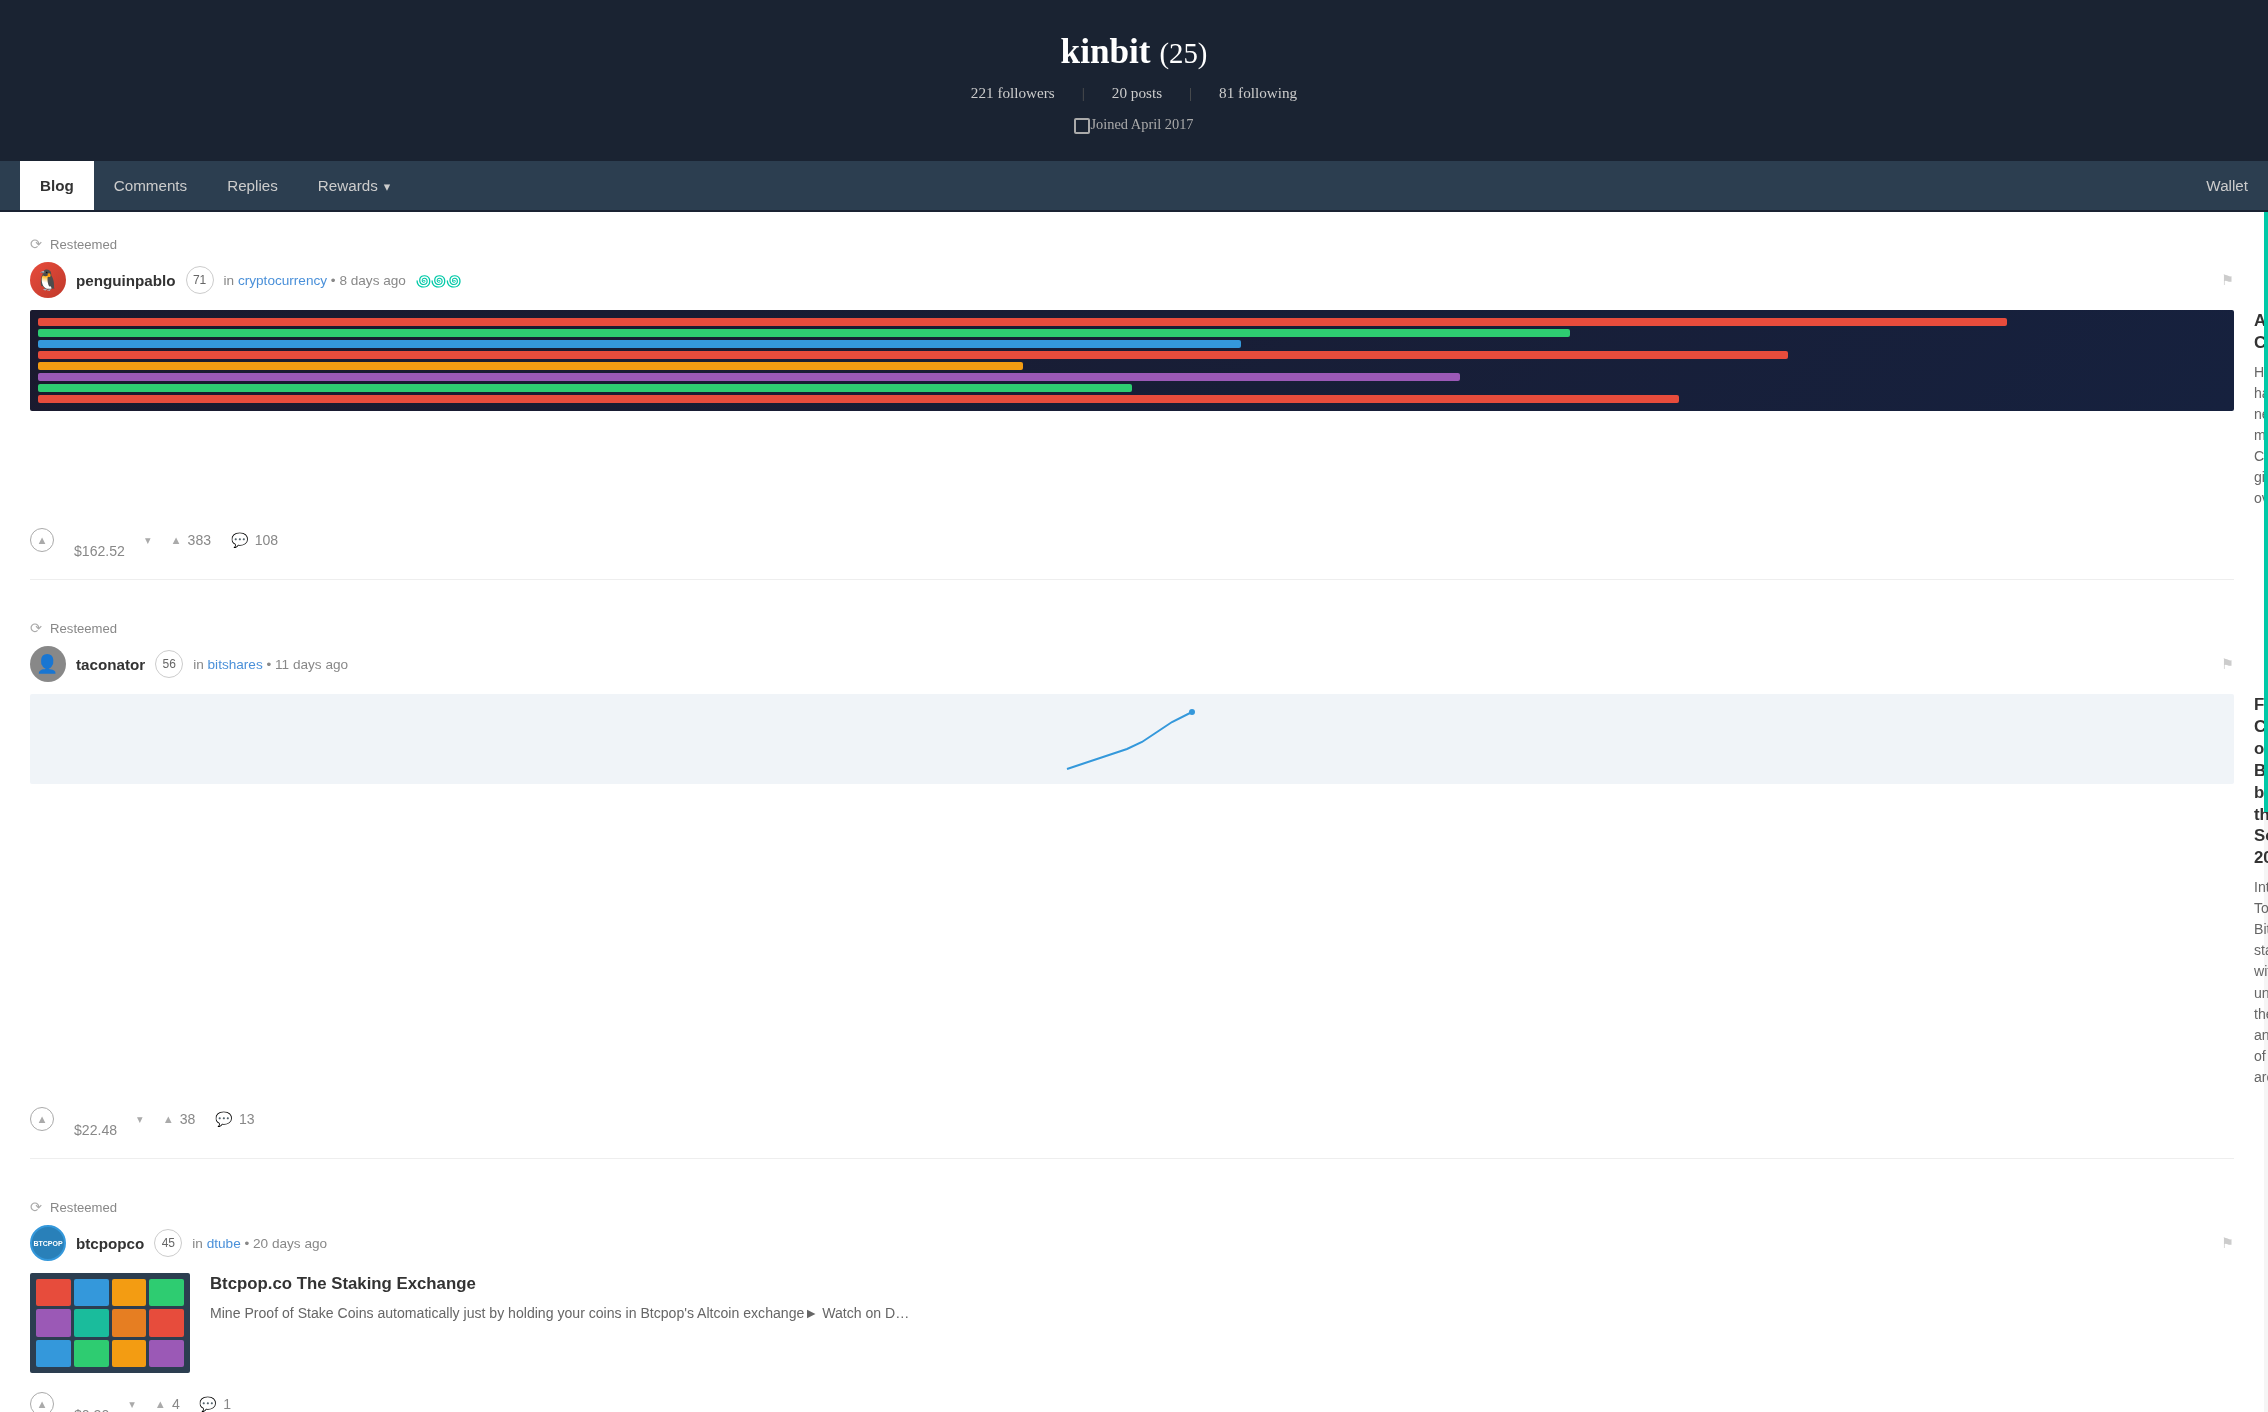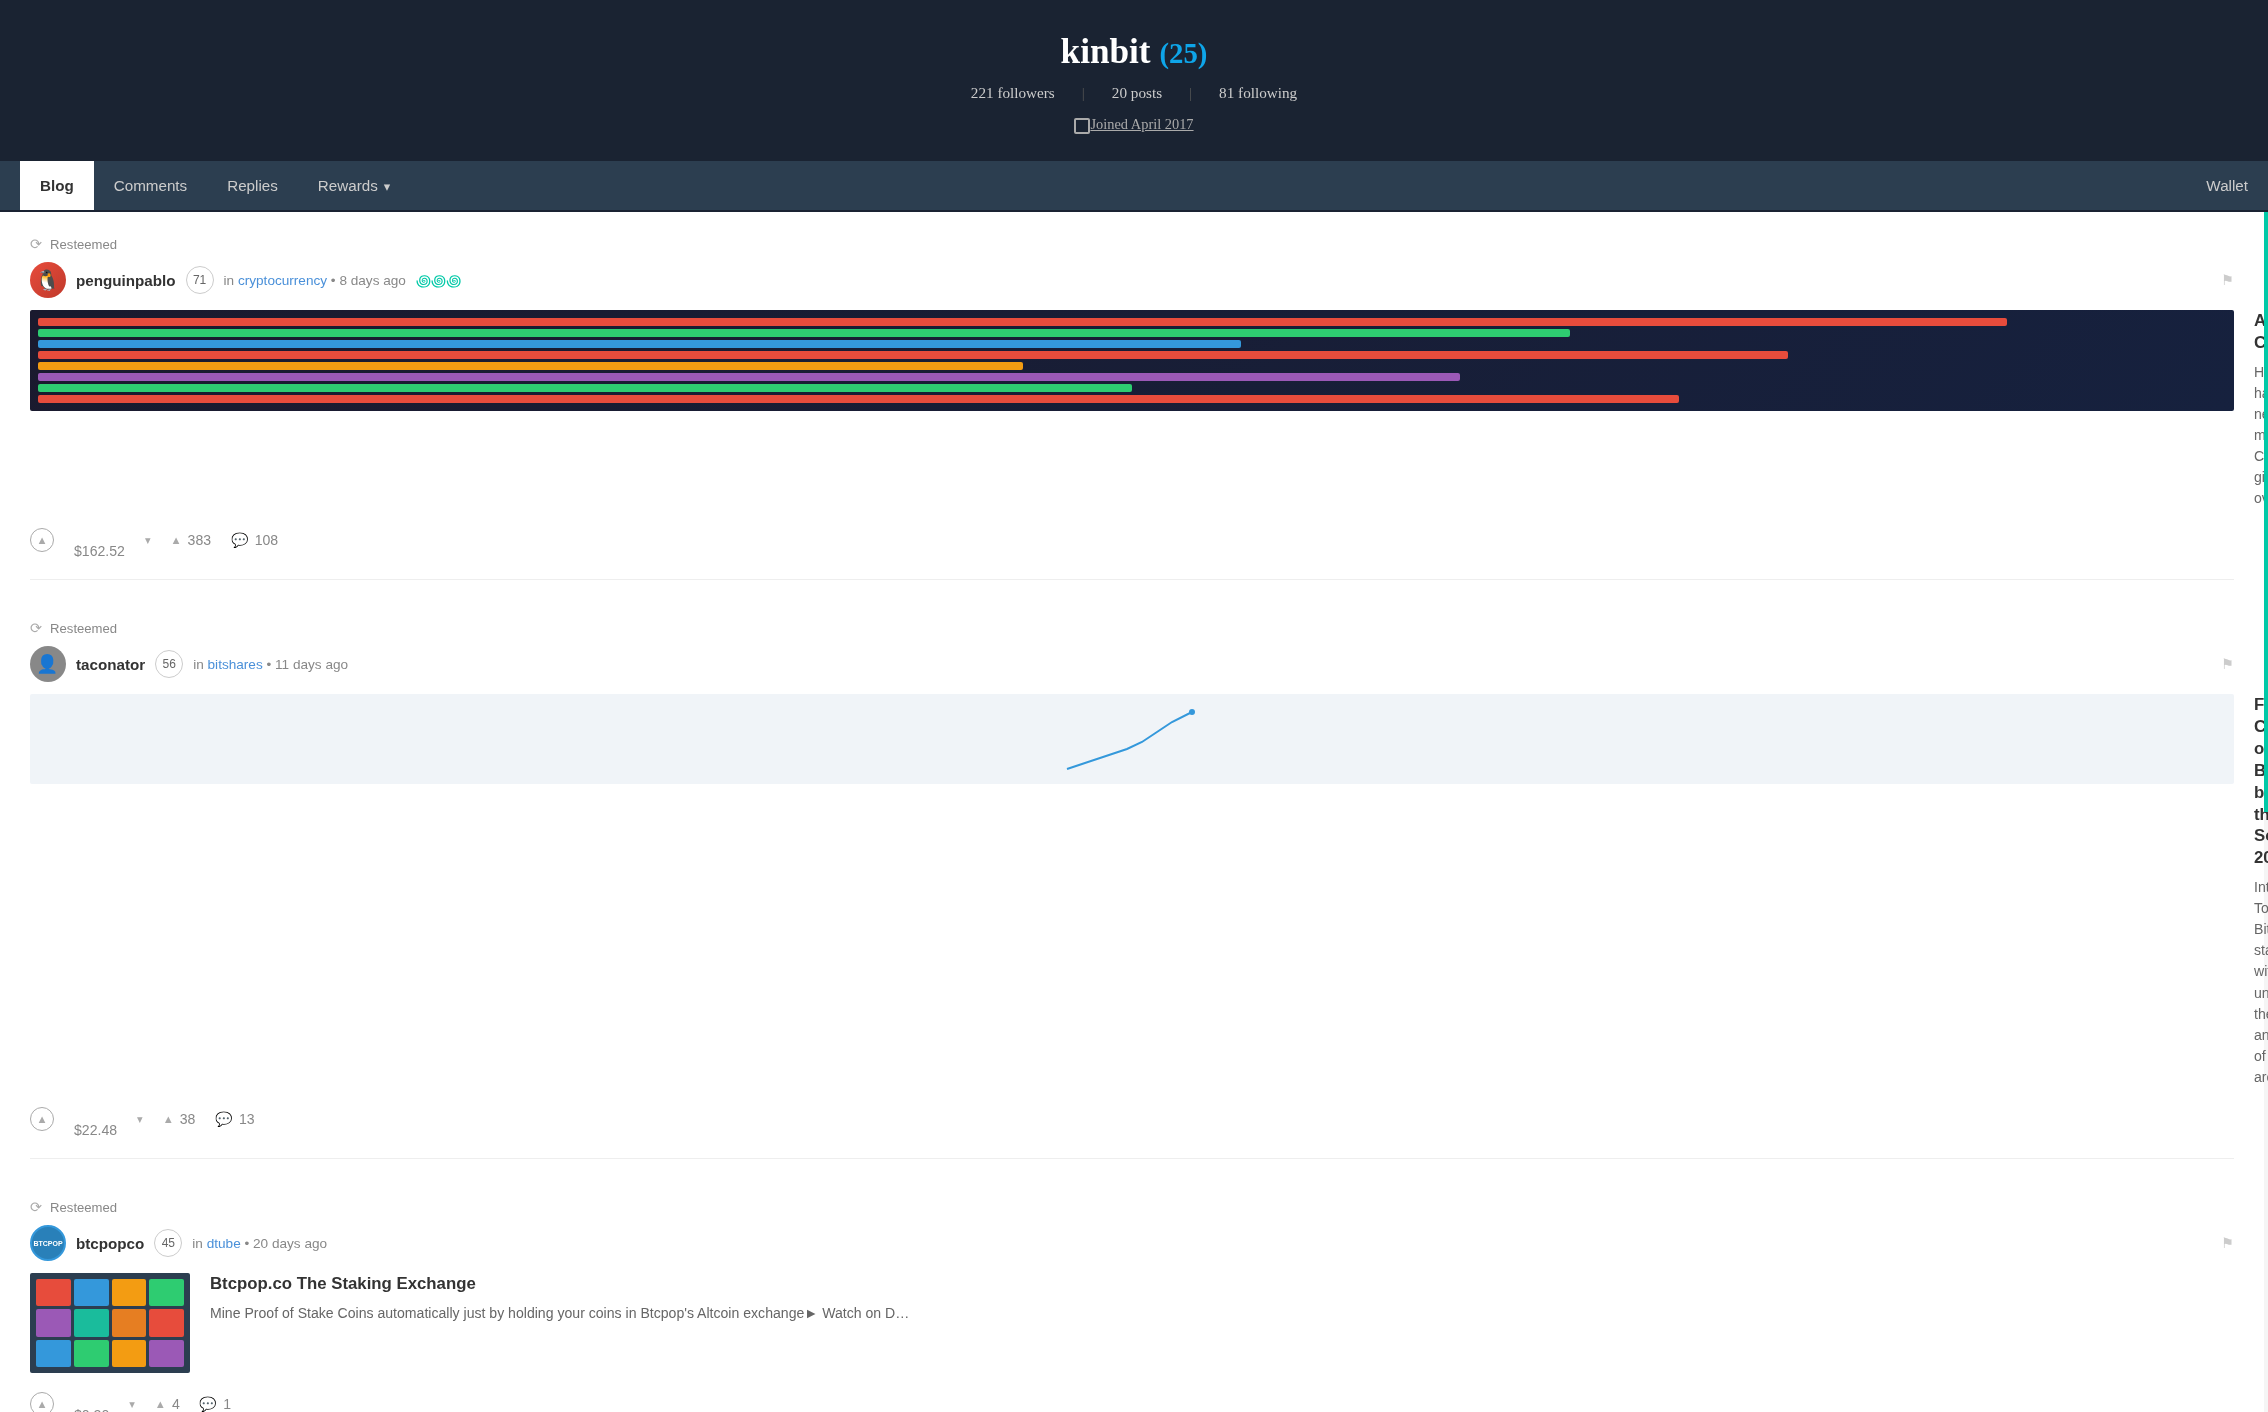--- a/index.html
+++ b/index.html
@@ -12,22 +12,22 @@
       text-align: center;
       padding: 32px 20px 28px;
     }
     .header-title {
       font-size: 2.2rem;
       font-weight: 700;
       margin-bottom: 12px;
     }
     .header-title .username { color: #fff; }
     .header-title .rep {
-      font-weight: 700;
-      color: #0ea5e9;
+      font-weight: 400;
+      color: #ffffff;
       font-size: 1.8rem;
     }
     .header-stats {
       display: flex;
       justify-content: center;
       align-items: center;
       gap: 27px;
       font-size: 0.95rem;
       color: #ccc;
       margin-bottom: 14px;
@@ -35,21 +35,20 @@
     .header-stats .divider {
       color: #555;
     }
     .header-joined {
       display: flex;
       align-items: center;
       justify-content: center;
       gap: 0;
       font-size: 0.9rem;
       color: #aaa;
-      text-decoration: underline;
     }
     .calendar-icon {
       width: 16px; height: 16px;
       display: inline-block;
       border: 2px solid #aaa;
       border-radius: 2px;
       position: relative;
       top: 1px;
     }
 

